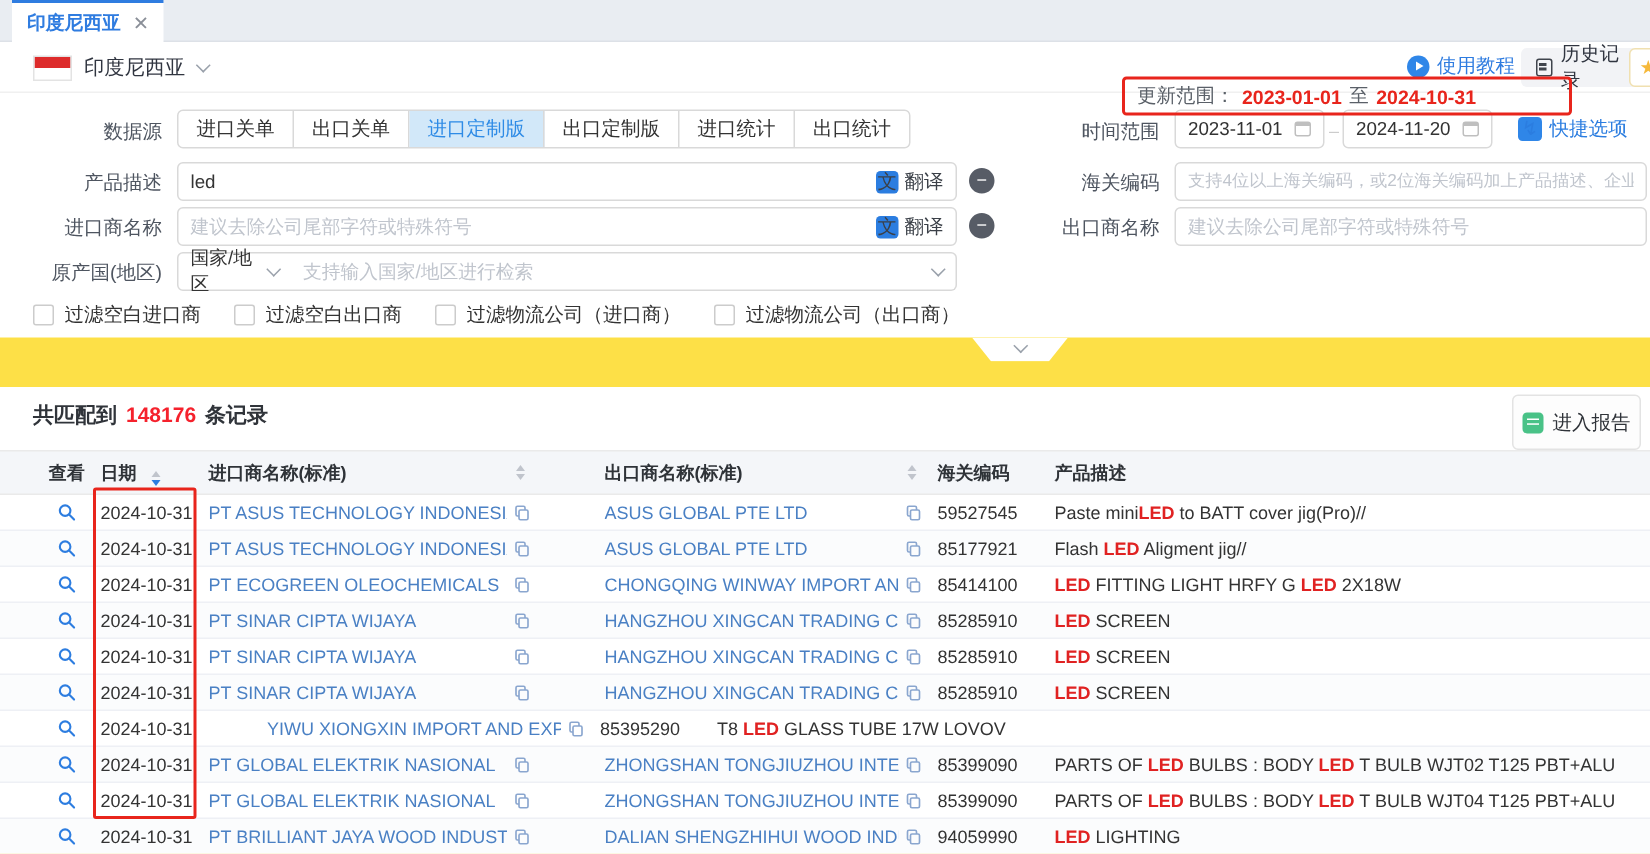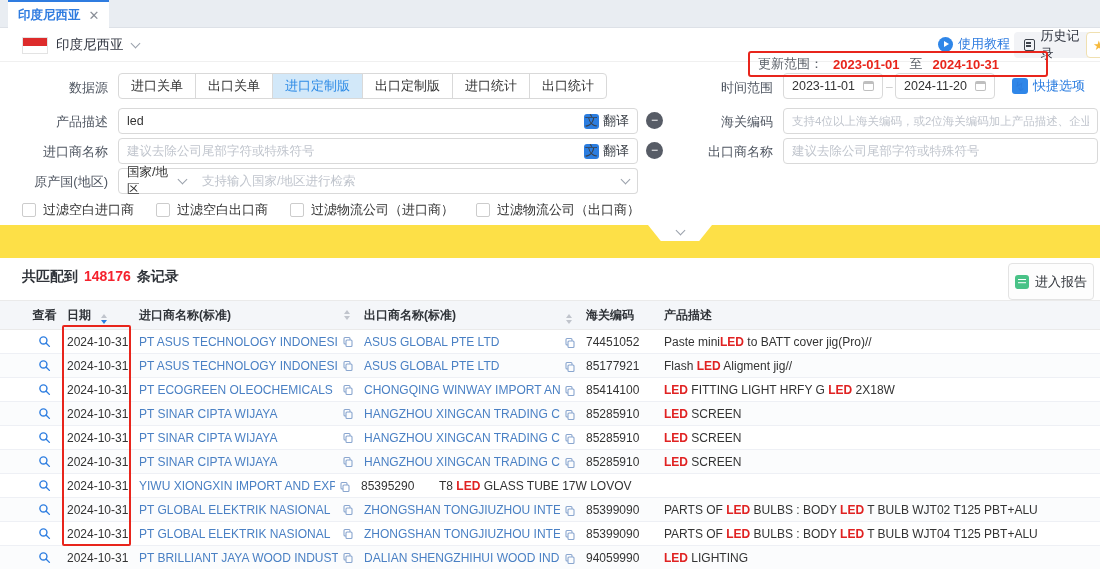--- a/index.html
+++ b/index.html
@@ -25,21 +25,21 @@
   .tutorial span{ font-size:13px; color:#2f7ce0; }
   .history-btn{ position:absolute; left:1014px; top:4px; height:26px; background:#f2f3f6; border-radius:4px; display:flex; align-items:center; gap:6px; padding:0 10px; cursor:pointer; }
   .hist-icon{ width:11px; height:12px; border:1.5px solid #3f444c; border-radius:2px; position:relative; }
   .hist-icon::before{ content:""; position:absolute; left:1px; top:2px; width:5px; height:1.5px; background:#3f444c; box-shadow:0 3px 0 #3f444c; }
   .history-btn span{ font-size:13px; color:#303540; }
   .fav-btn{ position:absolute; left:1086px; top:4px; height:26px; width:40px; background:#fff; border:1px solid #f0e0b0; border-radius:4px; display:flex; align-items:center; padding-left:6px; }
   .star-icon{ color:#f6b93b; font-size:13px; }
 
   
   .ann-update{ position:absolute; left:748px; top:51px; width:300px; height:26px; border:2px solid #e8251c; border-radius:3px;
-               display:flex; align-items:center; gap:10px; padding:0 8px; background:transparent; z-index:6; font-size:13px; }
+               display:flex; align-items:center; gap:5px; padding:0 8px; background:transparent; z-index:6; font-size:13px; }
   .ann-update .lbl{ color:#5a6068; }
   .ann-update .red{ color:#e8251c; font-weight:bold; }
 
   
   .form-panel{ position:absolute; top:62px; left:0; width:1100px; height:163px; background:#fff; }
   .flabel{ position:absolute; width:92px; text-align:right; font-size:13px; color:#4e5560; }
   .ds-tabs{ position:absolute; left:118px; top:11px; height:26px; display:flex; border:1px solid #d9d9d9; border-radius:4px; overflow:hidden; background:#fff; }
   .ds-tab{ padding:0 12px; display:flex; align-items:center; font-size:13px; color:#333; border-right:1px solid #d9d9d9; cursor:pointer; white-space:nowrap; }
   .ds-tab:last-child{ border-right:none; }
   .ds-tab.active{ background:#d2e8f9; color:#2e8be6; }
@@ -88,21 +88,21 @@
 
   .thead{ position:absolute; top:42px; left:0; width:1100px; height:30px; background:#f4f6f9; border-top:1px solid #eaeaea; border-bottom:1px solid #eaeaea;
           display:flex; align-items:center; font-size:12px; font-weight:bold; color:#2f3338; }
   .tbody{ position:absolute; top:72px; left:0; width:1100px; }
   .trow{ display:flex; align-items:center; height:24px; font-size:12px; color:#333; border-bottom:1px solid #eef0f5; background:#fff; }
   .trow:nth-child(even){ background:#fbfcfd; }
 
   .c-view{ width:62px; padding-left:27px; display:flex; justify-content:center; align-items:center; flex:none; }
   .c-date{ width:73px; padding-left:5px; display:flex; align-items:flex-end; flex:none; }
   .c-imp{ width:225px; padding:0 6px 0 4px; display:flex; align-items:center; gap:4px; flex:none; overflow:hidden; }
-  .c-exp{ width:222px; padding:0 6px 0 4px; display:flex; align-items:flex-end; gap:4px; flex:none; overflow:hidden; }
+  .c-exp{ width:222px; padding:0 6px 0 4px; display:flex; align-items:center; gap:4px; flex:none; overflow:hidden;margin-left:39px; }
   .c-hs{ width:78px; padding-left:4px; display:flex; align-items:center; flex:none; }
   .c-desc{ flex:1; padding-left:4px; display:flex; align-items:center; overflow:hidden; white-space:nowrap; }
 
   .carets{ display:flex; flex-direction:column; gap:2px; }
   .ml-auto{ margin-left:auto; margin-right:4px; }
   .ml-10{ margin-left:10px; }
   .tri-up{ width:0; height:0; border-left:3.5px solid transparent; border-right:3.5px solid transparent; border-bottom:4.5px solid #c0c4cc; }
   .tri-down{ width:0; height:0; border-left:3.5px solid transparent; border-right:3.5px solid transparent; border-top:4.5px solid #c0c4cc; }
   .tri-down.active{ border-top-color:#2b7de0; }
 
@@ -305,21 +305,21 @@
     <div class="c-exp">
       <span class="link">ASUS GLOBAL PTE LTD</span>
       <span class="copy-icon">
         <svg width="12" height="12" viewBox="0 0 24 24" fill="none" stroke="#8aa6cf" stroke-width="2.2">
           <rect x="8" y="8" width="12" height="13" rx="2"></rect>
           <path d="M16 8V5a2 2 0 0 0-2-2H6a2 2 0 0 0-2 2v9a2 2 0 0 0 2 2h2"></path>
         </svg>
       </span>
     </div>
     <div class="c-hs">
-            <span>74451052</span>
+            <span>59527545</span>
           </div>
     <div class="c-desc">
             <span>Paste mini</span>
             <span class="hl">LED</span>
             <span> to BATT cover jig(Pro)//</span>
           </div>
   </div>
         <div class="trow">
     <div class="c-view">
       <span class="view-btn">

